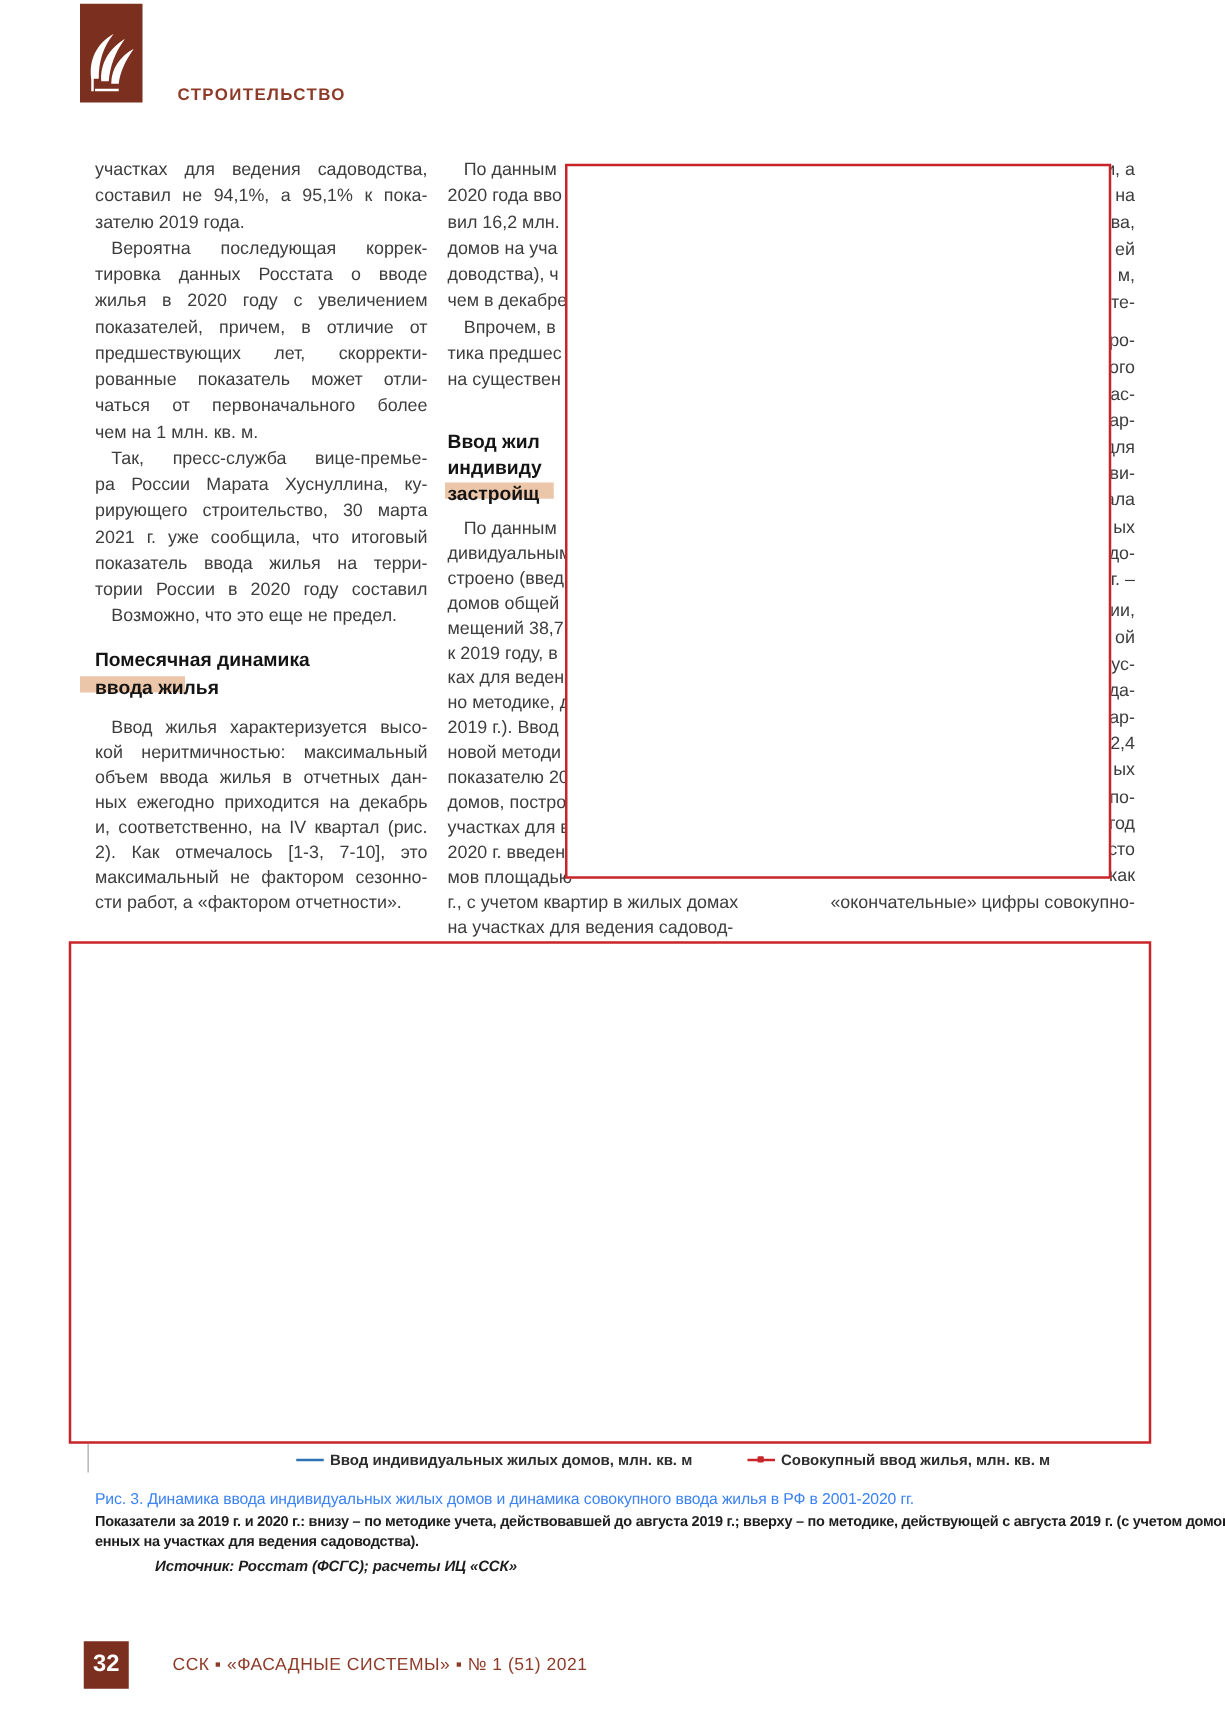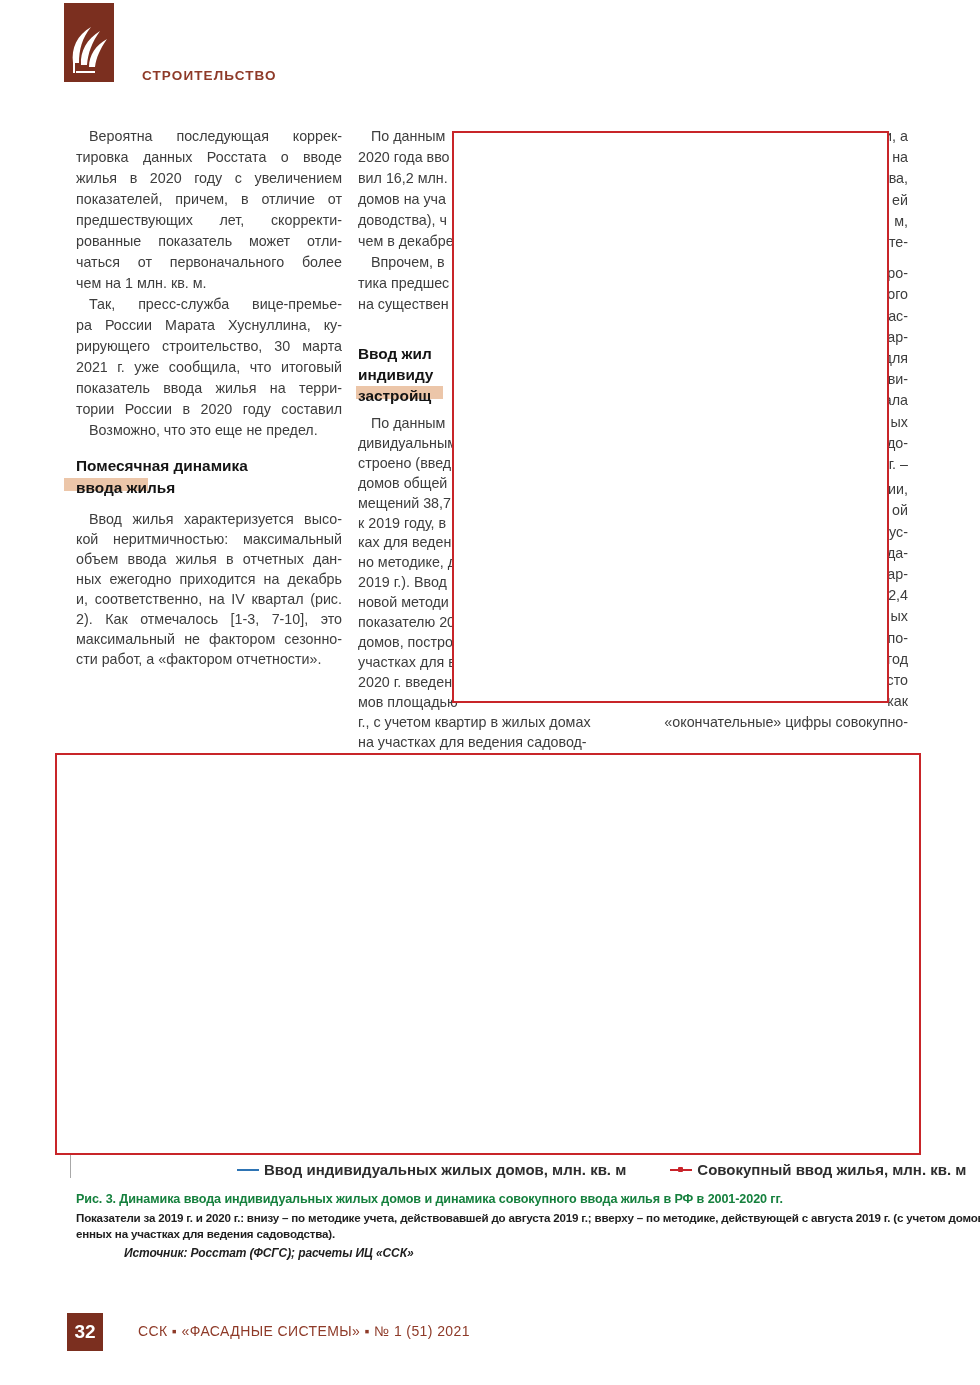--- a/index.html
+++ b/index.html
@@ -41,29 +41,29 @@
   .gap{width:100%;}
 
   
   .overlay{position:absolute;background:#ffffff;border:2px solid var(--accent-red);z-index:5;}
   .box1{left:452px;top:131px;width:437px;height:572px;}
   .box2{left:55px;top:753px;width:866px;height:402px;}
   .axis-remnant{position:absolute;left:70px;top:1155px;width:1px;height:23px;background:#a8a8a8;z-index:4;}
 
   
   .legend{position:absolute;left:237px;top:1161px;display:flex;align-items:center;gap:44px;
-    font-size:15px;color:#2e2e2e;z-index:6;white-space:nowrap;font-weight:600;}
+    font-size:12px;color:#2e2e2e;z-index:6;white-space:nowrap;font-weight:600;}
   .leg-item{display:flex;align-items:center;gap:5px;}
   .leg-swatch{display:inline-block;width:22px;height:2px;position:relative;}
   .leg-swatch.red::after{content:"";position:absolute;left:8px;top:-2px;width:5px;height:5px;
     background:var(--legend-red);border-radius:1px;}
 
   
   .caption{position:absolute;left:76px;top:1192px;width:880px;z-index:6;}
-  .cap-title{font-size:12.6px;font-weight:700;color:#15803d;margin-bottom:4px;letter-spacing:-0.1px;white-space:nowrap;}
+  .cap-title{font-size:12.6px;font-weight:400;color:#3b82f6;margin-bottom:4px;letter-spacing:-0.1px;white-space:nowrap;}
   .note-line{font-size:11.6px;font-weight:700;color:#1e1e1e;line-height:15.5px;letter-spacing:-0.2px;white-space:nowrap;}
   .cap-src{font-size:12px;font-style:italic;font-weight:600;color:#1e1e1e;margin-top:5px;letter-spacing:-0.1px;margin-left:48px;}
 
   
   .page-num{position:absolute;left:67px;top:1313px;width:36px;height:38px;background:var(--brand-maroon);
     color:#fff;font-weight:700;font-size:19px;display:flex;align-items:center;justify-content:center;}
   .journal{position:absolute;left:138px;top:1323px;font-size:14px;color:var(--header-red);letter-spacing:0.4px;}
 </style>
 </head>
 <body>
@@ -75,20 +75,25 @@
       <path d="M9 60 C7 45 13 32 27 24 C18 35 15 47 15 60 Z" fill="#ffffff"></path>
       <path d="M17 62 C16 48 23 36 36 28 C28 39 24 50 23 62 Z" fill="#ffffff"></path>
       <path d="M25 64 C25 52 32 42 43 36 C36 46 32 55 31 64 Z" fill="#ffffff"></path>
       <rect x="12" y="68" width="19" height="2" fill="#ffffff"></rect>
       <rect x="9" y="58" width="2" height="12" fill="#ffffff"></rect>
     </svg>
   </div>
   <div class="section-label">СТРОИТЕЛЬСТВО</div>
 
   <div class="col col-left" id="col-left">
+      <div class="block para">
+        <div class="line jl">участках для ведения садоводства,</div>
+        <div class="line jl">составил не 94,1%, а 95,1% к пока-</div>
+        <div class="line">зателю 2019 года.</div>
+      </div>
       <div class="block para">
         <div class="line indent jl">Вероятна последующая коррек-</div>
         <div class="line jl">тировка данных Росстата о вводе</div>
         <div class="line jl">жилья в 2020 году с увеличением</div>
         <div class="line jl">показателей, причем, в отличие от</div>
         <div class="line jl">предшествующих лет, скорректи-</div>
         <div class="line jl">рованные показатель может отли-</div>
         <div class="line jl">чаться от первоначального более</div>
         <div class="line">чем на 1 млн. кв. м.</div>
       </div>

